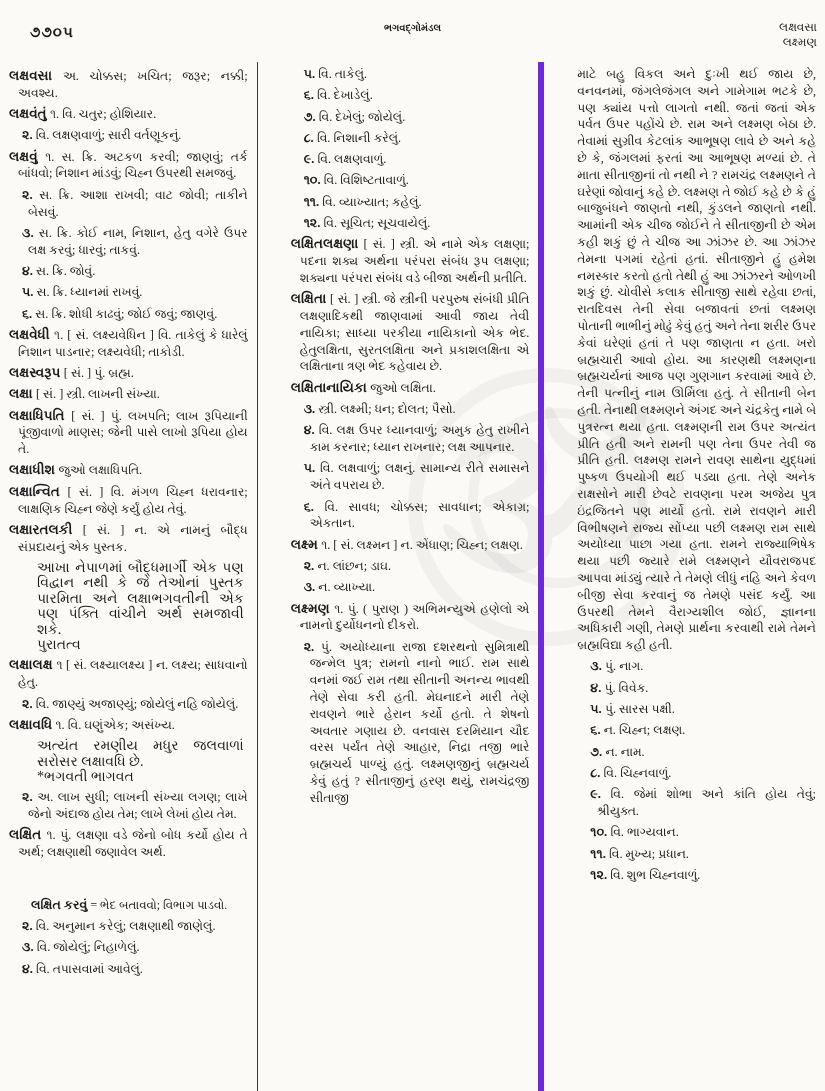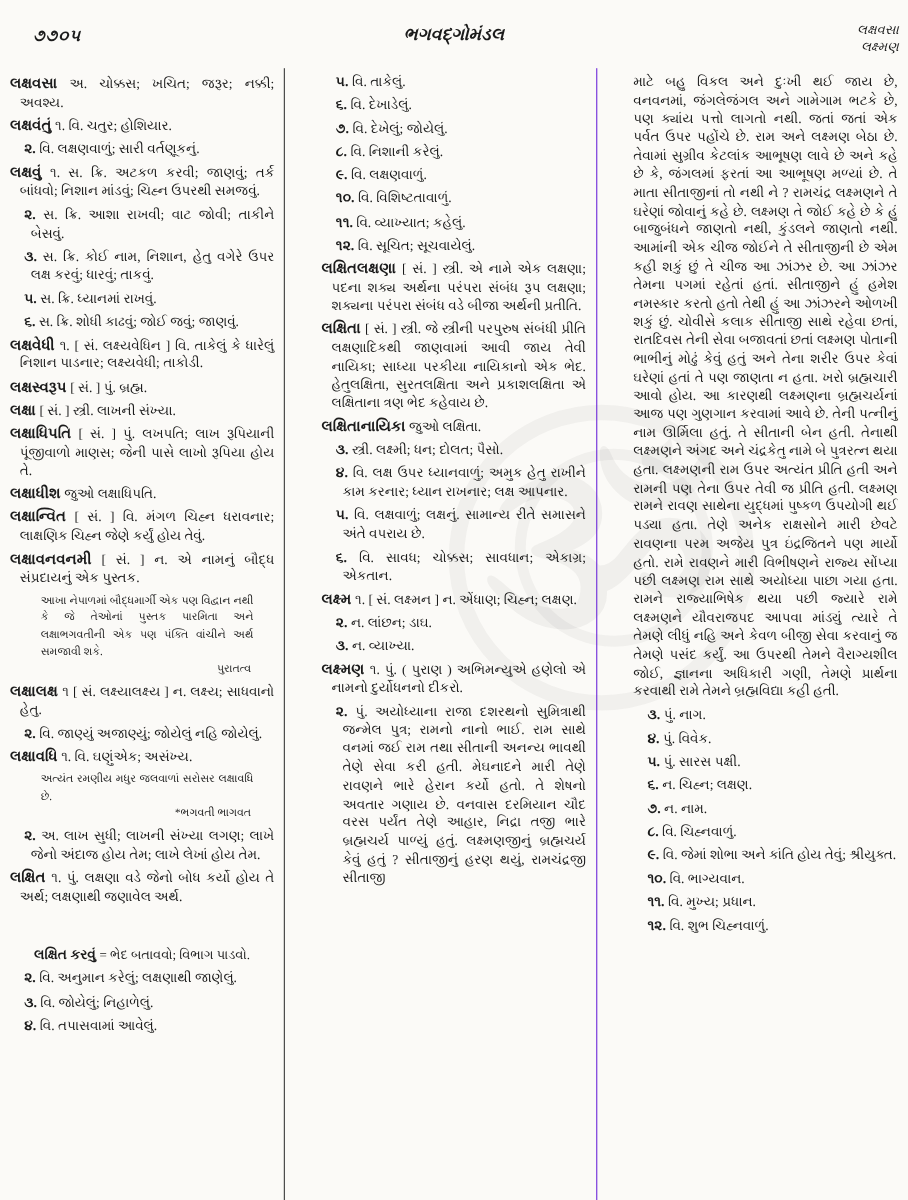--- a/index.html
+++ b/index.html
@@ -3,36 +3,36 @@
 <meta charset="utf-8">
 <style>
   html,body{margin:0;padding:0;}
   body{
     width:825px;height:1091px;overflow:hidden;position:relative;
     background:#fbfaf7;color:#1b1b1b;
     font-family:"Liberation Serif","DejaVu Serif",serif;
   }
   .page{position:relative;width:825px;height:1091px;}
   
-  .hdr{position:relative;height:62px;font-style:italic;}
+  .hdr{position:relative;height:62px;}
   .hdr .pageno{position:absolute;left:30px;top:24px;font-weight:bold;font-size:15px;letter-spacing:1px;}
-  .hdr .title{position:absolute;left:0;right:0;top:22px;text-align:center;font-weight:bold;font-size:16px;}
+  .hdr .title{position:absolute;left:0;right:0;top:22px;text-align:center;font-weight:bold;font-size:10px;}
   .hdr .catch{position:absolute;right:8px;top:20px;text-align:right;font-size:12px;line-height:15px;}
   
   .cols{position:absolute;top:62px;left:0;right:0;bottom:0;display:flex;gap:24px;}
   .col{flex:1 1 0;padding:4px 9px 0 9px;font-size:12.3px;line-height:16.8px;text-align:justify;overflow:hidden;}
   .col.c1{border-right:1px solid #3a3a3a;}
-  .col.c2{border-right:1px solid #6d28d9;}
+  .col.c2{border-right:6px solid #6d28d9;}
   p{margin:0 0 4.5px 0;}
   p.entry{padding-left:9px;text-indent:-9px;margin-top:2px;}
   p.sense{margin-left:13px;padding-left:6px;text-indent:-6px;}
   p.sub{margin-left:22px;font-size:11.8px;margin-top:36px;}
   p.cont{margin:0 0 4.5px 0;}
-  p.citation{margin-left:28px;margin-right:19px;font-size:10px;line-height:15.5px;}
-  .cit-src{display:block;text-align:right;margin-right:2px;}
+  p.citation{margin-left:28px;margin-right:4px;font-size:14px;line-height:15.5px;}
+  .cit-src{display:block;text-align:left;margin-right:2px;}
   b.hw{font-size:13.6px;}
   b.num{font-size:12.6px;}
   
   .stamp{position:absolute;top:368px;left:408px;width:280px;height:280px;pointer-events:none;}
   .stamp .ring{position:absolute;border:14px solid rgba(60,60,55,0.05);border-radius:50%;}
   .stamp .r1{left:0;top:0;width:250px;height:250px;}
   .stamp .r2{left:60px;top:40px;width:160px;height:160px;border-width:10px;}
   .stamp .glyph{position:absolute;left:30px;top:20px;font-size:200px;color:rgba(60,60,55,0.055);font-weight:bold;}
 </style>
 </head>
@@ -56,29 +56,30 @@
   </div>
 
   <div class="cols">
     <div class="col c1" id="col-left">
         <p class="entry"><b class="hw">લક્ષવસા </b>અ. ચોક્કસ; ખચિત; જરૂર; નક્કી; અવશ્ય.</p>
         <p class="entry"><b class="hw">લક્ષવંતું </b>૧. વિ. ચતુર; હોશિયાર.</p>
         <p class="sense"><b class="num">૨. </b>વિ. લક્ષણવાળું; સારી વર્તણૂકનું.</p>
         <p class="entry"><b class="hw">લક્ષવું </b>૧. સ. ક્રિ. અટકળ કરવી; જાણવું; તર્ક બાંધવો; નિશાન માંડવું; ચિહ્ન ઉપરથી સમજવું.</p>
         <p class="sense"><b class="num">૨. </b>સ. ક્રિ. આશા રાખવી; વાટ જોવી; તાકીને બેસવું.</p>
         <p class="sense"><b class="num">૩. </b>સ. ક્રિ. કોઈ નામ, નિશાન, હેતુ વગેરે ઉપર લક્ષ કરવું; ધારવું; તાકવું.</p>
+        <p class="sense"><b class="num">૪. </b>સ. ક્રિ. જોવું.</p>
         <p class="sense"><b class="num">૫. </b>સ. ક્રિ. ધ્યાનમાં રાખવું.</p>
         <p class="sense"><b class="num">૬. </b>સ. ક્રિ. શોધી કાઢવું; જોઈ જવું; જાણવું.</p>
         <p class="entry"><b class="hw">લક્ષવેધી </b>૧. [ સં. લક્ષ્યવેધિન ] વિ. તાકેલું કે ધારેલું નિશાન પાડનાર; લક્ષ્યવેધી; તાકોડી.</p>
         <p class="entry"><b class="hw">લક્ષસ્વરૂપ </b>[ સં. ] પું. બ્રહ્મ.</p>
         <p class="entry"><b class="hw">લક્ષા </b>[ સં. ] સ્ત્રી. લાખની સંખ્યા.</p>
         <p class="entry"><b class="hw">લક્ષાધિપતિ </b>[ સં. ] પું. લખપતિ; લાખ રૂપિયાની પૂંજીવાળો માણસ; જેની પાસે લાખો રૂપિયા હોય તે.</p>
         <p class="entry"><b class="hw">લક્ષાધીશ </b>જુઓ લક્ષાધિપતિ.</p>
         <p class="entry"><b class="hw">લક્ષાન્વિત </b>[ સં. ] વિ. મંગળ ચિહ્ન ધરાવનાર; લાક્ષણિક ચિહ્ન જેણે કર્યું હોય તેવું.</p>
-        <p class="entry"><b class="hw">લક્ષાવનવનમી </b>[ સં. ] ન. એ નામનું બૌદ્ધ સંપ્રદાયનું એક પુસ્તક.</p>
+        <p class="entry"><b class="hw">લક્ષારતલકી </b>[ સં. ] ન. એ નામનું બૌદ્ધ સંપ્રદાયનું એક પુસ્તક.</p>
         <p class="citation">આખા નેપાળમાં બૌદ્ધમાર્ગી એક પણ વિદ્વાન નથી કે જે તેઓનાં પુસ્તક પારમિતા અને લક્ષાભગવતીની એક પણ પંક્તિ વાંચીને અર્થ સમજાવી શકે.<span class="cit-src">પુરાતત્વ</span></p>
         <p class="entry"><b class="hw">લક્ષાલક્ષ </b>૧ [ સં. લક્ષ્યાલક્ષ્ય ] ન. લક્ષ્ય; સાધવાનો હેતુ.</p>
         <p class="sense"><b class="num">૨. </b>વિ. જાણ્યું અજાણ્યું; જોયેલું નહિ જોયેલું.</p>
         <p class="entry"><b class="hw">લક્ષાવધિ </b>૧. વિ. ઘણુંએક; અસંખ્ય.</p>
         <p class="citation">અત્યંત રમણીય મધુર જલવાળાં સરોસર લક્ષાવધિ છે.<span class="cit-src">*ભગવતી ભાગવત</span></p>
         <p class="sense"><b class="num">૨. </b>અ. લાખ સુધી; લાખની સંખ્યા લગણ; લાખે જેનો અંદાજ હોય તેમ; લાખે લેખાં હોય તેમ.</p>
         <p class="entry"><b class="hw">લક્ષિત </b>૧. પું. લક્ષણા વડે જેનો બોધ કર્યો હોય તે અર્થ; લક્ષણાથી જણાવેલ અર્થ.</p>
         <p class="sub"><b class="num">લક્ષિત કરવું </b>= ભેદ બતાવવો; વિભાગ પાડવો.</p>
         <p class="sense"><b class="num">૨. </b>વિ. અનુમાન કરેલું; લક્ષણાથી જાણેલું.</p>
         <p class="sense"><b class="num">૩. </b>વિ. જોયેલું; નિહાળેલું.</p>

